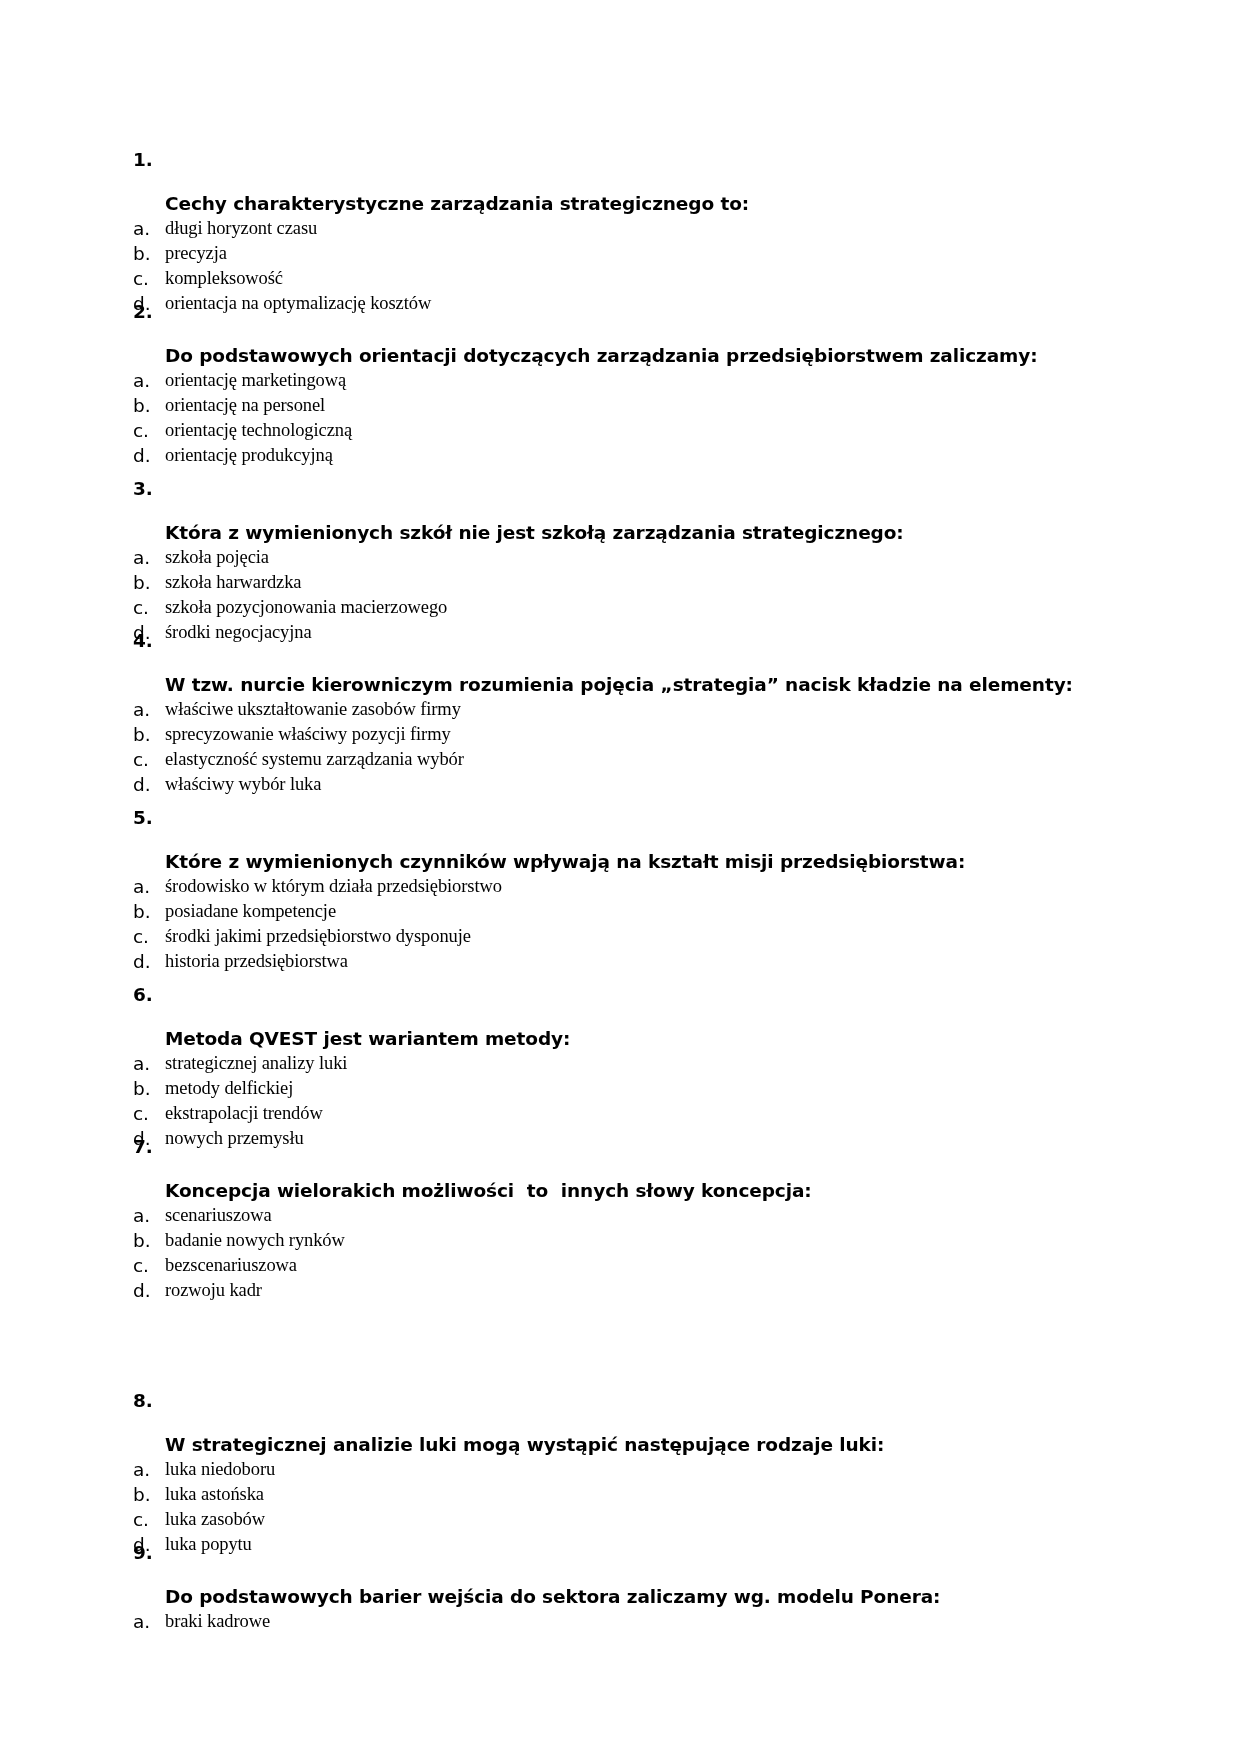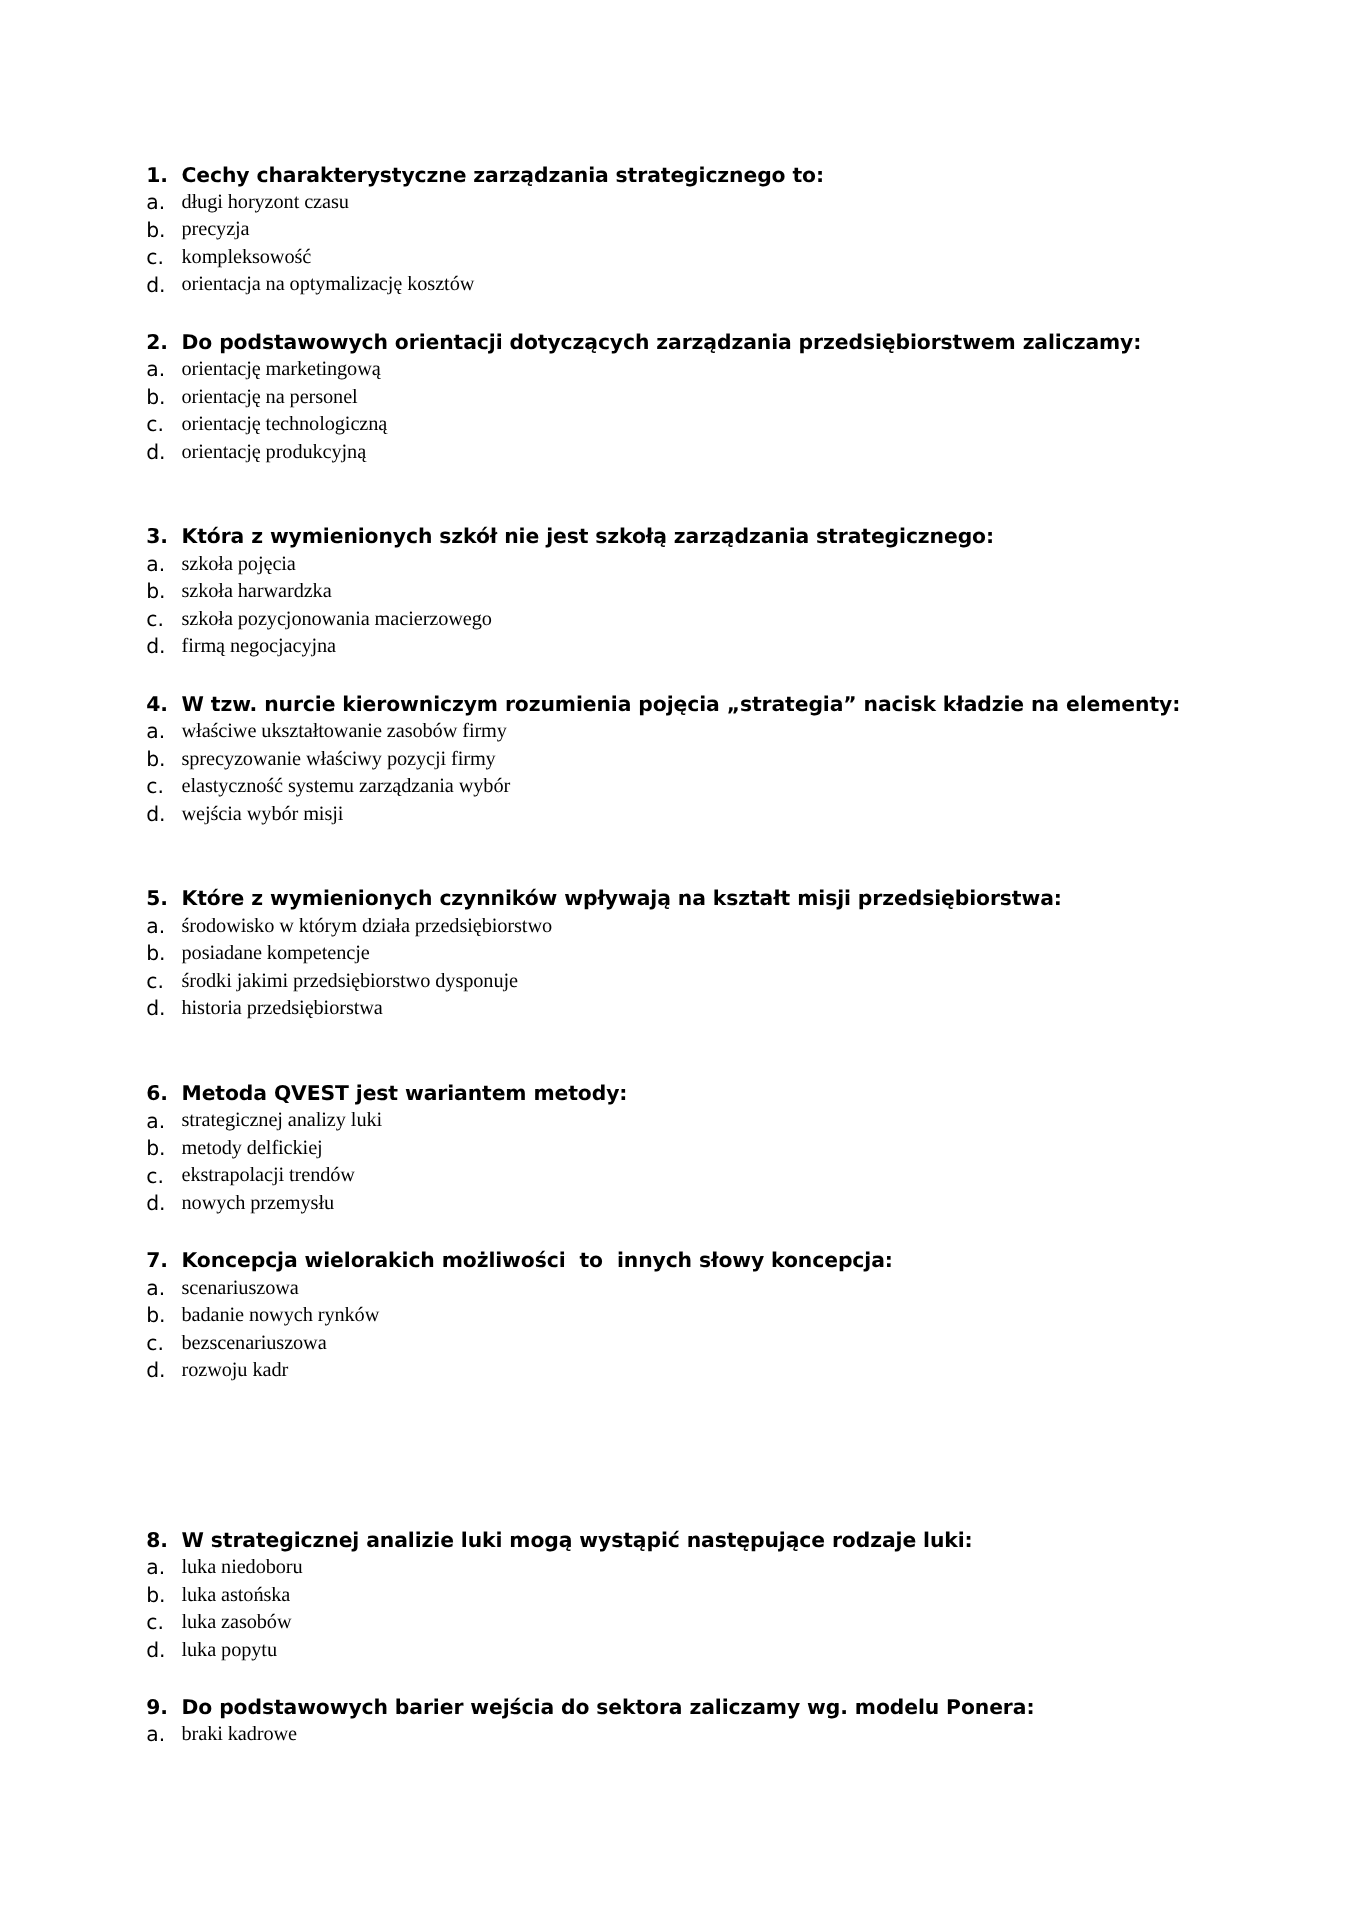--- a/index.html
+++ b/index.html
@@ -34,20 +34,21 @@
       font-size: 18.5px;
       line-height: 22.8px;
       letter-spacing: -0.1px;
     }
     .q-num {
       width: 32px;
       flex: 0 0 32px;
     }
     .q-text {
       flex: 1 1 auto;
+      margin-top: 44px;
     }
     .answers {
       list-style: none;
       margin: 0;
       padding: 0;
     }
     .answer {
       display: flex;
       font-size: 18.5px;
       line-height: 25px;
@@ -130,21 +131,21 @@
       <li class="answer">
           <span class="a-letter">b.</span>
           <span class="a-text">szkoła harwardzka</span>
         </li>
       <li class="answer">
           <span class="a-letter">c.</span>
           <span class="a-text">szkoła pozycjonowania macierzowego</span>
         </li>
       <li class="answer">
           <span class="a-letter">d.</span>
-          <span class="a-text">firmą negocjacyjna</span>
+          <span class="a-text">środki negocjacyjna</span>
         </li>
     </ul>
   </section>
 
   <section class="question" style="top:630px;">
     <div class="q-title">
       <span class="q-num">4.</span>
       <span class="q-text">W tzw. nurcie kierowniczym rozumienia pojęcia „strategia”  nacisk kładzie na elementy:</span>
     </div>
     <ul class="answers">
@@ -155,21 +156,21 @@
       <li class="answer">
           <span class="a-letter">b.</span>
           <span class="a-text">sprecyzowanie właściwy pozycji firmy</span>
         </li>
       <li class="answer">
           <span class="a-letter">c.</span>
           <span class="a-text">elastyczność systemu zarządzania wybór</span>
         </li>
       <li class="answer">
           <span class="a-letter">d.</span>
-          <span class="a-text">wejścia wybór misji</span>
+          <span class="a-text">właściwy wybór luka</span>
         </li>
     </ul>
   </section>
 
   <section class="question" style="top:807px;">
     <div class="q-title">
       <span class="q-num">5.</span>
       <span class="q-text">Które z wymienionych czynników wpływają na kształt misji przedsiębiorstwa:</span>
     </div>
     <ul class="answers">

